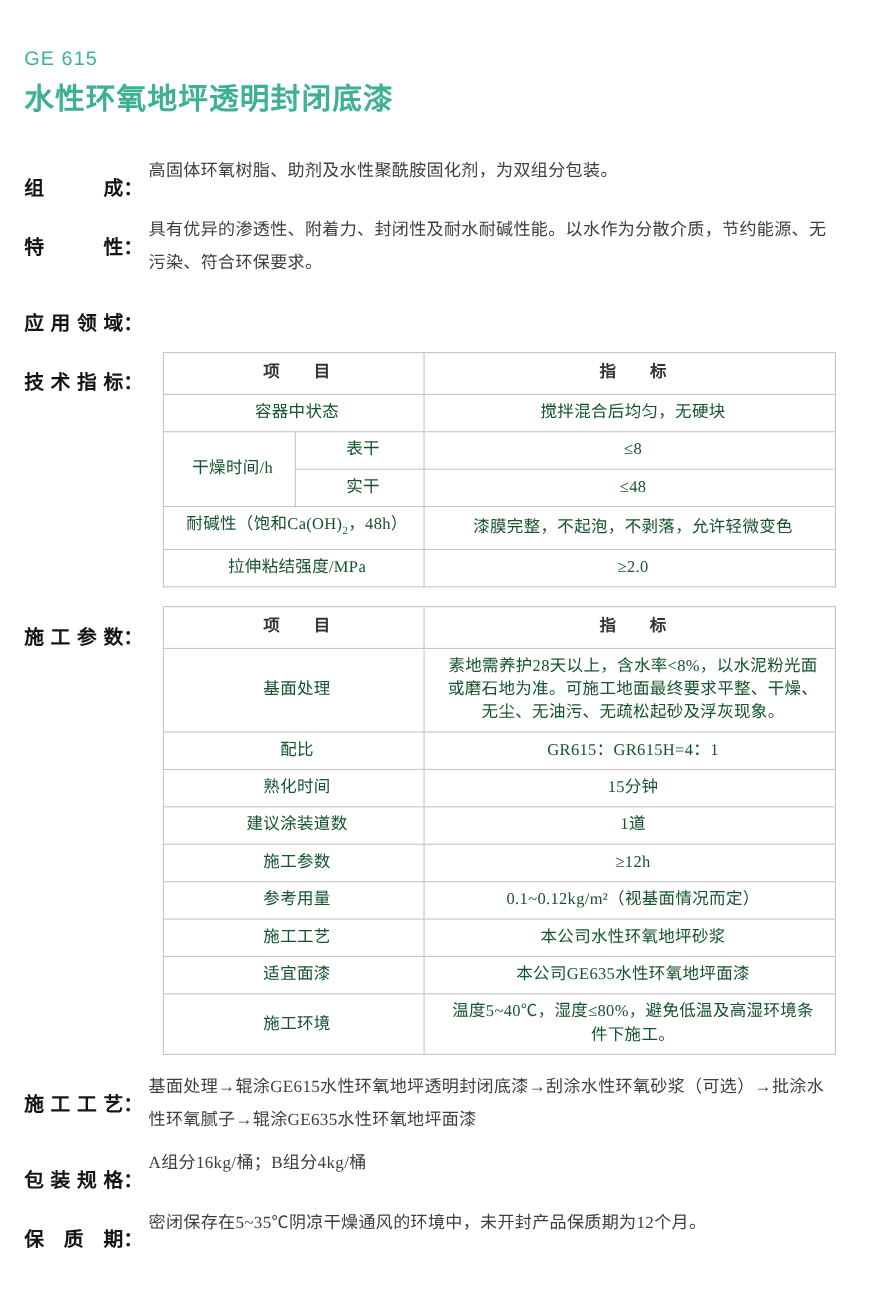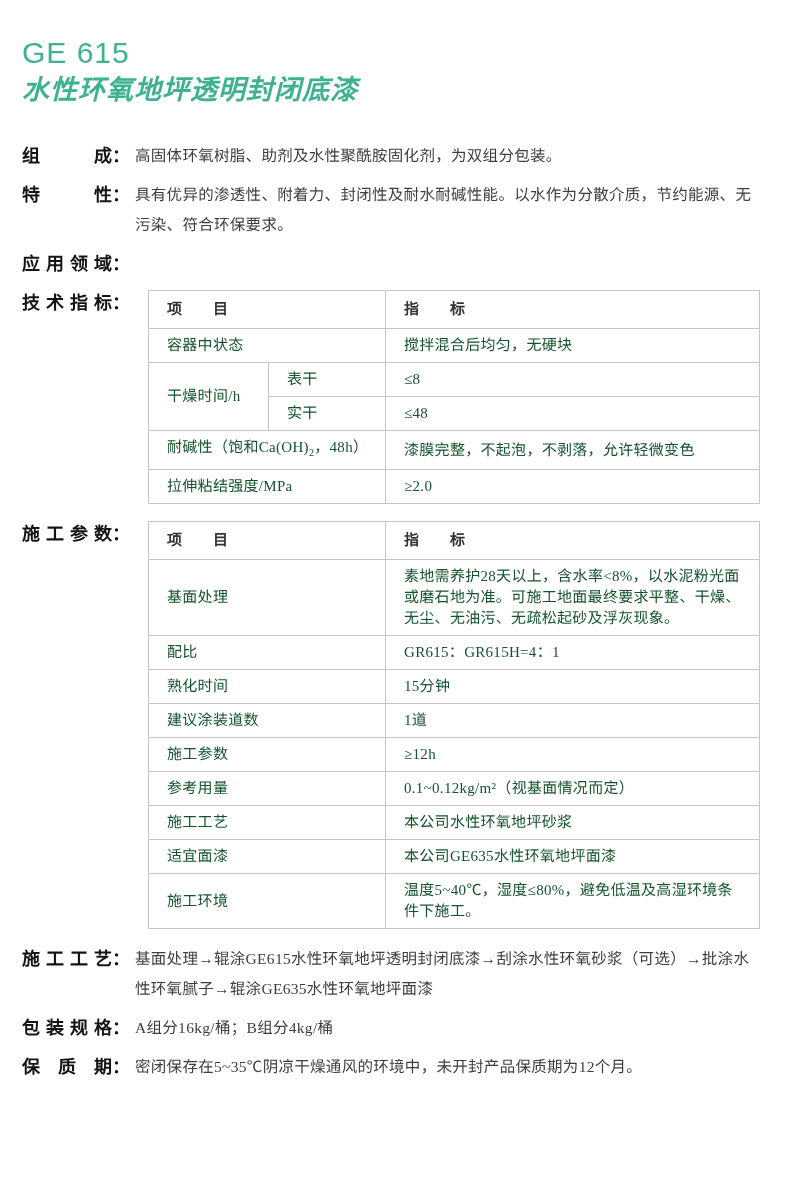--- a/index.html
+++ b/index.html
@@ -12,49 +12,49 @@
   }
   .page {
     width: 790px;
     height: 1178px;
     padding: 38px 30px 0 22px;
   }
   
   .doc-header { margin-bottom: 34px; }
   .product-code {
     color: #3EB190;
-    font-size: 30px;
+    font-size: 18px;
     font-weight: 400;
     letter-spacing: 1px;
     line-height: 30px;
   }
   .product-name {
     color: #3EB190;
     font-size: 27px;
     font-weight: 700;
     letter-spacing: 1px;
     margin-top: 5px;
     line-height: 34px;
-    font-style: italic;
   }
   
   .row {
     display: flex;
     align-items: flex-start;
     margin-bottom: 9px;
   }
   .row-label {
     flex: 0 0 113px;
     display: flex;
     align-items: flex-start;
     color: #141414;
     font-weight: 700;
     font-size: 18px;
     line-height: 30px;
     white-space: nowrap;
+    margin-top: 15px;
   }
   .label-just {
     display: inline-block;
     width: 90px;
     text-align: justify;
     text-align-last: justify;
   }
   .label-colon { display: inline-block; }
   .row-content {
     flex: 1;
@@ -65,20 +65,21 @@
     font-family: Liberation Serif, serif;
   }
   
   .spec-table {
     border-collapse: collapse;
     width: 612px;
     margin-left: 13px;
     table-layout: fixed;
     margin-top: 2px;
     margin-bottom: 6px;
+    text-align: center;
   }
   .spec-table td {
     border: 1px solid #c5c5c5;
     font-size: 15px;
     color: #14532d;
     line-height: 21px;
     padding: 6px 12px 6px 18px;
     vertical-align: middle;
     letter-spacing: 0.3px;
   }

